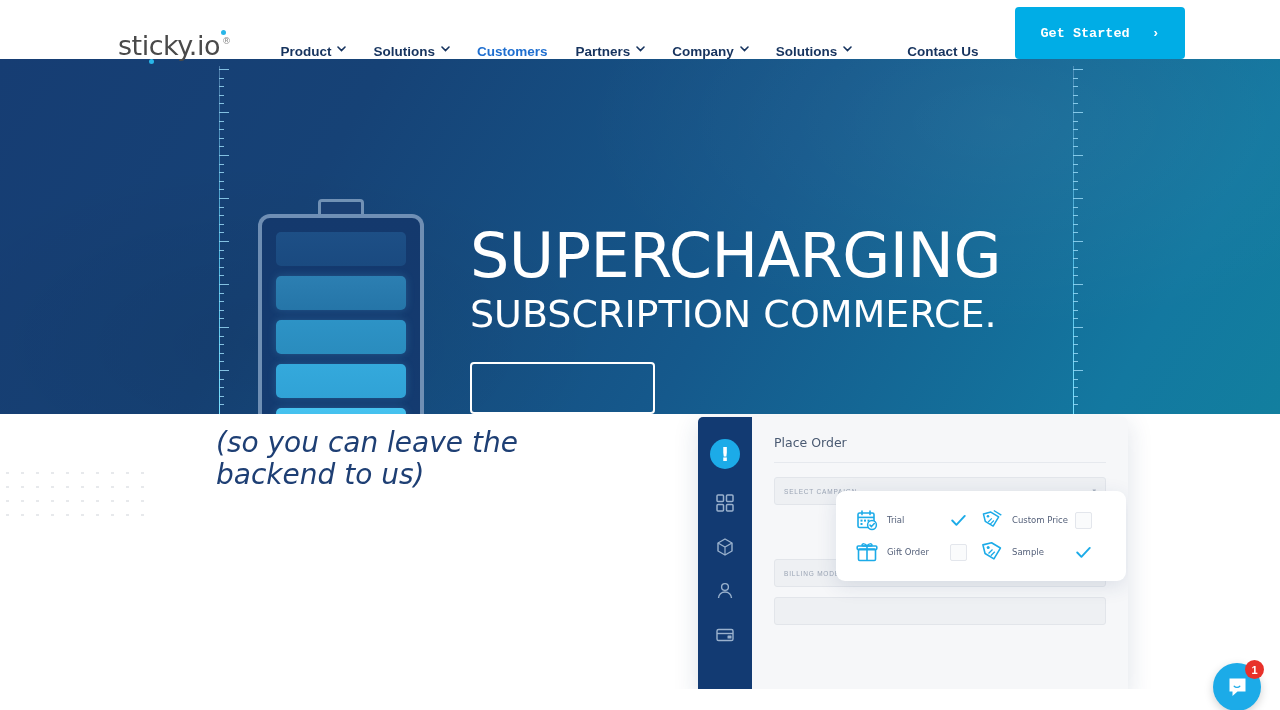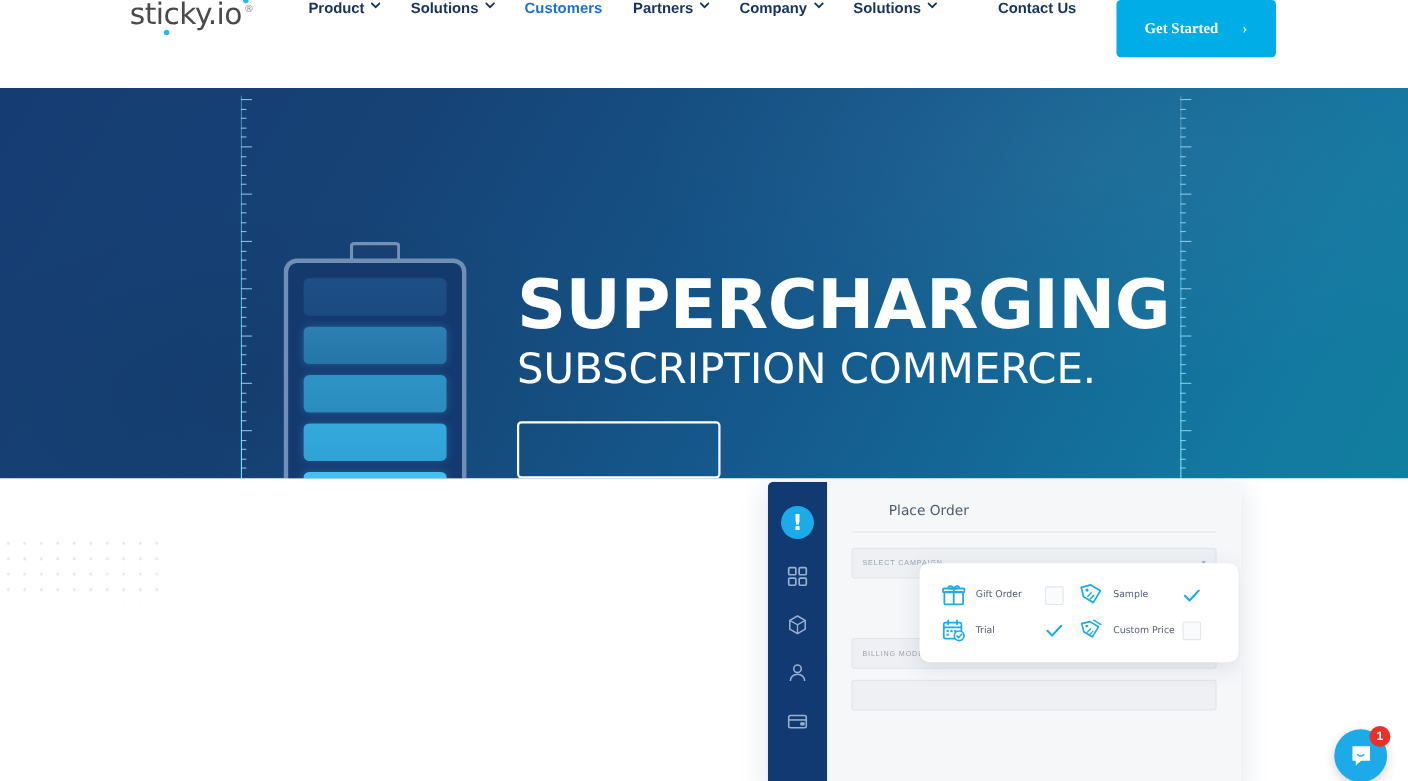--- a/index.html
+++ b/index.html
@@ -5,23 +5,23 @@
   * { margin:0; padding:0; box-sizing:border-box; }
   html,body { width:1280px; height:710px; overflow:hidden; }
   body {
     font-family:"Liberation Sans", sans-serif;
     background:#ffffff;
     -webkit-font-smoothing:antialiased;
   }
 
   
   .header {
-    height:80px; width:1280px;
+    height:59px; width:1280px;
     background:#ffffff;
-    display:flex; align-items:flex-start;
+    display:flex; align-items:flex-end;
     position:relative; z-index:30;
   }
   .logo {
     margin-left:118px;
     display:flex; align-items:flex-end;
     position:relative;
     font-size:27px; font-weight:400; letter-spacing:-0.5px;
     color:#4a4a4a;
     font-family:"DejaVu Sans", sans-serif;
   }
@@ -52,21 +52,21 @@
     font-size:13.5px; font-weight:700; color:#16335e;
     margin-left:28px; cursor:pointer; white-space:nowrap;
   }
   .get-started {
     margin-left:36px;
     background:#00ade6; color:#fff;
     border:none; border-radius:4px;
     height:52px; padding:0 26px;
     display:flex; align-items:center; gap:22px;
     font-size:13.5px; font-weight:700;
-    font-family:Liberation Serif, serif;
+    font-family:Liberation Mono, monospace;
     cursor:pointer; white-space:nowrap;
   }
   .get-started .chev { font-size:13px; font-weight:700; }
 
   
   .hero {
     position:relative;
     width:1280px; height:355px;
     overflow:hidden;
     background:linear-gradient(120deg,#163d73 0%, #164276 26%, #15598c 58%, #1378a0 88%, #127f9f 100%);
@@ -116,21 +116,21 @@
   .cell.c3 { background:linear-gradient(180deg,#2d93c6,#2a8cbe); }
   .cell.c4 { background:linear-gradient(180deg,#34a9dc,#30a2d6); }
   .cell.c5 { background:linear-gradient(180deg,#46c2ef,#3fbbea); }
 
   .hero-content {
     position:absolute; left:470px; top:0; width:620px;
   }
   .hero-h1 {
     margin-top:166px;
     font-family:"DejaVu Sans", sans-serif;
-    font-size:62px; font-weight:700; color:#ffffff;
+    font-size:62px; font-weight:400; color:#ffffff;
     letter-spacing:-0.5px; line-height:1; white-space:nowrap;
   }
   .hero-h2 {
     margin-top:8px;
     font-family:"DejaVu Sans", sans-serif;
     font-size:38px; font-weight:400; color:#ffffff;
     letter-spacing:0px; line-height:1.05; white-space:nowrap;
   }
   .hero-sub {
     margin-top:20px;
@@ -199,21 +199,20 @@
   }
   .side-ico {
     margin-top:24px; width:20px; height:20px;
     opacity:0.72;
   }
   .side-ico svg { display:block; }
   .mock-main { flex:1; background:#f6f7f9; position:relative; padding:18px 22px 0 22px; }
   .mock-title {
     font-size:12.5px; color:#4a5a72; font-weight:400;
     font-family:"DejaVu Sans", sans-serif;
-    margin-left:34px;
   }
   .mock-divider { margin-top:12px; height:1px; background:#e6e9ee; }
   .mock-field {
     margin-top:14px; height:28px;
     background:#eef0f3; border:1px solid #e2e5ea; border-radius:3px;
     display:flex; align-items:center; padding:0 9px;
   }
   .mock-field-label {
     font-size:6.5px; letter-spacing:0.8px; color:#9aa4b4; font-weight:400;
   }
@@ -442,20 +441,21 @@
     </button>
   </div>
 </div>
 
 <div class="section2">
   <div class="dots" style="top:52px">
     <div class="dots-inner"></div>
   </div>
 
   <div class="s2-text">
+    <div class="s2-italic">(so you can leave the backend to us)</div>
   </div>
 
   <div class="mockup">
     <div class="mock-side">
       <div class="mock-logo">!</div>
       <div class="side-ico">
         <svg width="20" height="20" viewBox="0 0 20 20">
             <rect x="2" y="2" width="6.5" height="6.5" rx="1" stroke="#cfe0f0" stroke-width="1.5" fill="none"></rect>
             <rect x="11.5" y="2" width="6.5" height="6.5" rx="1" stroke="#cfe0f0" stroke-width="1.5" fill="none"></rect>
             <rect x="2" y="11.5" width="6.5" height="6.5" rx="1" stroke="#cfe0f0" stroke-width="1.5" fill="none"></rect>
@@ -493,49 +493,20 @@
       </div>
 
       <div class="mock-field f2">
         <span class="mock-field-label">BILLING MODEL</span>
         <span class="mock-field-caret">▾</span>
       </div>
 
       <div class="mock-field f3"></div>
 
       <div class="mock-card">
-        <div class="mock-row">
-          <div class="mock-opt">
-            <span class="mock-ico">
-              <svg width="22" height="22" viewBox="0 0 22 22">
-                  <rect x="2.5" y="8" width="17" height="11.5" rx="1.2" stroke="#1cabe8" stroke-width="1.6" fill="none"></rect>
-                  <rect x="1.2" y="5" width="19.6" height="3.6" rx="1" stroke="#1cabe8" stroke-width="1.6" fill="none"></rect>
-                  <path d="M11 5v14.5" stroke="#1cabe8" stroke-width="1.6"></path>
-                  <path d="M11 5C9.6 2.4 6 2.2 6 4.2c0 1 1.4 1 5 .8zM11 5c1.4-2.6 5-2.8 5-.8 0 1-1.4 1-5 .8z" stroke="#1cabe8" stroke-width="1.5" fill="none"></path>
-                </svg>
-            </span>
-            <span class="mock-lbl">Gift Order</span>
-            <span class="mock-box"></span>
-          </div>
-          <div class="mock-opt">
-            <span class="mock-ico">
-              <svg width="22" height="22" viewBox="0 0 22 22">
-                  <path d="M12.8 1.9l7.3 7.3-8.9 8.9-7.3-7.3V1.9z" stroke="#1cabe8" stroke-width="1.6" fill="none" stroke-linejoin="round" transform="rotate(-14 11 11)"></path>
-                  <circle cx="7.2" cy="6.4" r="1.5" fill="#1cabe8"></circle>
-                  <path d="M7.5 12.5l4-4M9.8 14.8l4-4" stroke="#1cabe8" stroke-width="1.3"></path>
-                </svg>
-            </span>
-            <span class="mock-lbl">Sample</span>
-            <span class="mock-box checked">
-              <svg class="mock-check" viewBox="0 0 18 14">
-                  <path d="M1.5 7l5 5.2L16.5 1.5" stroke="#1cabe8" stroke-width="2.3" fill="none" stroke-linecap="round" stroke-linejoin="round"></path>
-                </svg>
-            </span>
-          </div>
-        </div>
         <div class="mock-row">
           <div class="mock-opt">
             <span class="mock-ico">
               <svg width="22" height="22" viewBox="0 0 22 22">
                   <rect x="2" y="4" width="16" height="14.5" rx="1.6" stroke="#1cabe8" stroke-width="1.6" fill="none"></rect>
                   <path d="M2 8.4h16" stroke="#1cabe8" stroke-width="1.6"></path>
                   <path d="M6 2v3.6M14 2v3.6" stroke="#1cabe8" stroke-width="1.6" stroke-linecap="round"></path>
                   <rect x="4.5" y="10.6" width="2" height="2" fill="#1cabe8"></rect>
                   <rect x="8" y="10.6" width="2" height="2" fill="#1cabe8"></rect>
                   <rect x="11.5" y="10.6" width="2" height="2" fill="#1cabe8"></rect>
@@ -557,20 +528,49 @@
                   <path d="M11.5 3l6.5 6.5-7.6 7.6L3.9 10.6V3z" stroke="#1cabe8" stroke-width="1.5" fill="none" stroke-linejoin="round" transform="rotate(-14 11 10)"></path>
                   <path d="M14.8 2.2l6.2 6.2" stroke="#1cabe8" stroke-width="1.4" transform="rotate(-14 11 10)"></path>
                   <circle cx="7" cy="7.2" r="1.3" fill="#1cabe8"></circle>
                   <path d="M7.2 13l3.6-3.6M9.3 15.1l3.6-3.6" stroke="#1cabe8" stroke-width="1.2"></path>
                 </svg>
             </span>
             <span class="mock-lbl">Custom Price</span>
             <span class="mock-box"></span>
           </div>
         </div>
+        <div class="mock-row">
+          <div class="mock-opt">
+            <span class="mock-ico">
+              <svg width="22" height="22" viewBox="0 0 22 22">
+                  <rect x="2.5" y="8" width="17" height="11.5" rx="1.2" stroke="#1cabe8" stroke-width="1.6" fill="none"></rect>
+                  <rect x="1.2" y="5" width="19.6" height="3.6" rx="1" stroke="#1cabe8" stroke-width="1.6" fill="none"></rect>
+                  <path d="M11 5v14.5" stroke="#1cabe8" stroke-width="1.6"></path>
+                  <path d="M11 5C9.6 2.4 6 2.2 6 4.2c0 1 1.4 1 5 .8zM11 5c1.4-2.6 5-2.8 5-.8 0 1-1.4 1-5 .8z" stroke="#1cabe8" stroke-width="1.5" fill="none"></path>
+                </svg>
+            </span>
+            <span class="mock-lbl">Gift Order</span>
+            <span class="mock-box"></span>
+          </div>
+          <div class="mock-opt">
+            <span class="mock-ico">
+              <svg width="22" height="22" viewBox="0 0 22 22">
+                  <path d="M12.8 1.9l7.3 7.3-8.9 8.9-7.3-7.3V1.9z" stroke="#1cabe8" stroke-width="1.6" fill="none" stroke-linejoin="round" transform="rotate(-14 11 11)"></path>
+                  <circle cx="7.2" cy="6.4" r="1.5" fill="#1cabe8"></circle>
+                  <path d="M7.5 12.5l4-4M9.8 14.8l4-4" stroke="#1cabe8" stroke-width="1.3"></path>
+                </svg>
+            </span>
+            <span class="mock-lbl">Sample</span>
+            <span class="mock-box checked">
+              <svg class="mock-check" viewBox="0 0 18 14">
+                  <path d="M1.5 7l5 5.2L16.5 1.5" stroke="#1cabe8" stroke-width="2.3" fill="none" stroke-linecap="round" stroke-linejoin="round"></path>
+                </svg>
+            </span>
+          </div>
+        </div>
       </div>
     </div>
   </div>
 </div>
 
 <div class="intercom">
   <svg width="25" height="25" viewBox="0 0 25 25">
     <path d="M4.5 3.5h16v13h-8l-5 4.5v-4.5h-3z" fill="#ffffff"></path>
     <path d="M9.2 11.2c1.3 1.5 4.3 1.5 5.6 0" stroke="#1cabe8" stroke-width="1.3" fill="none" stroke-linecap="round"></path>
   </svg>

